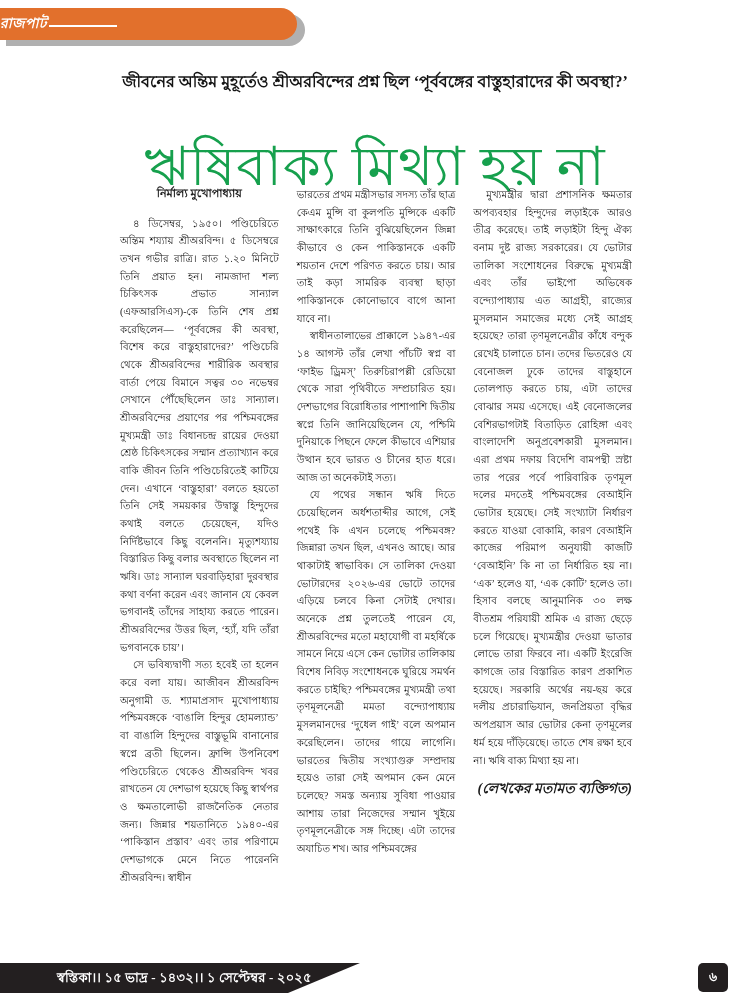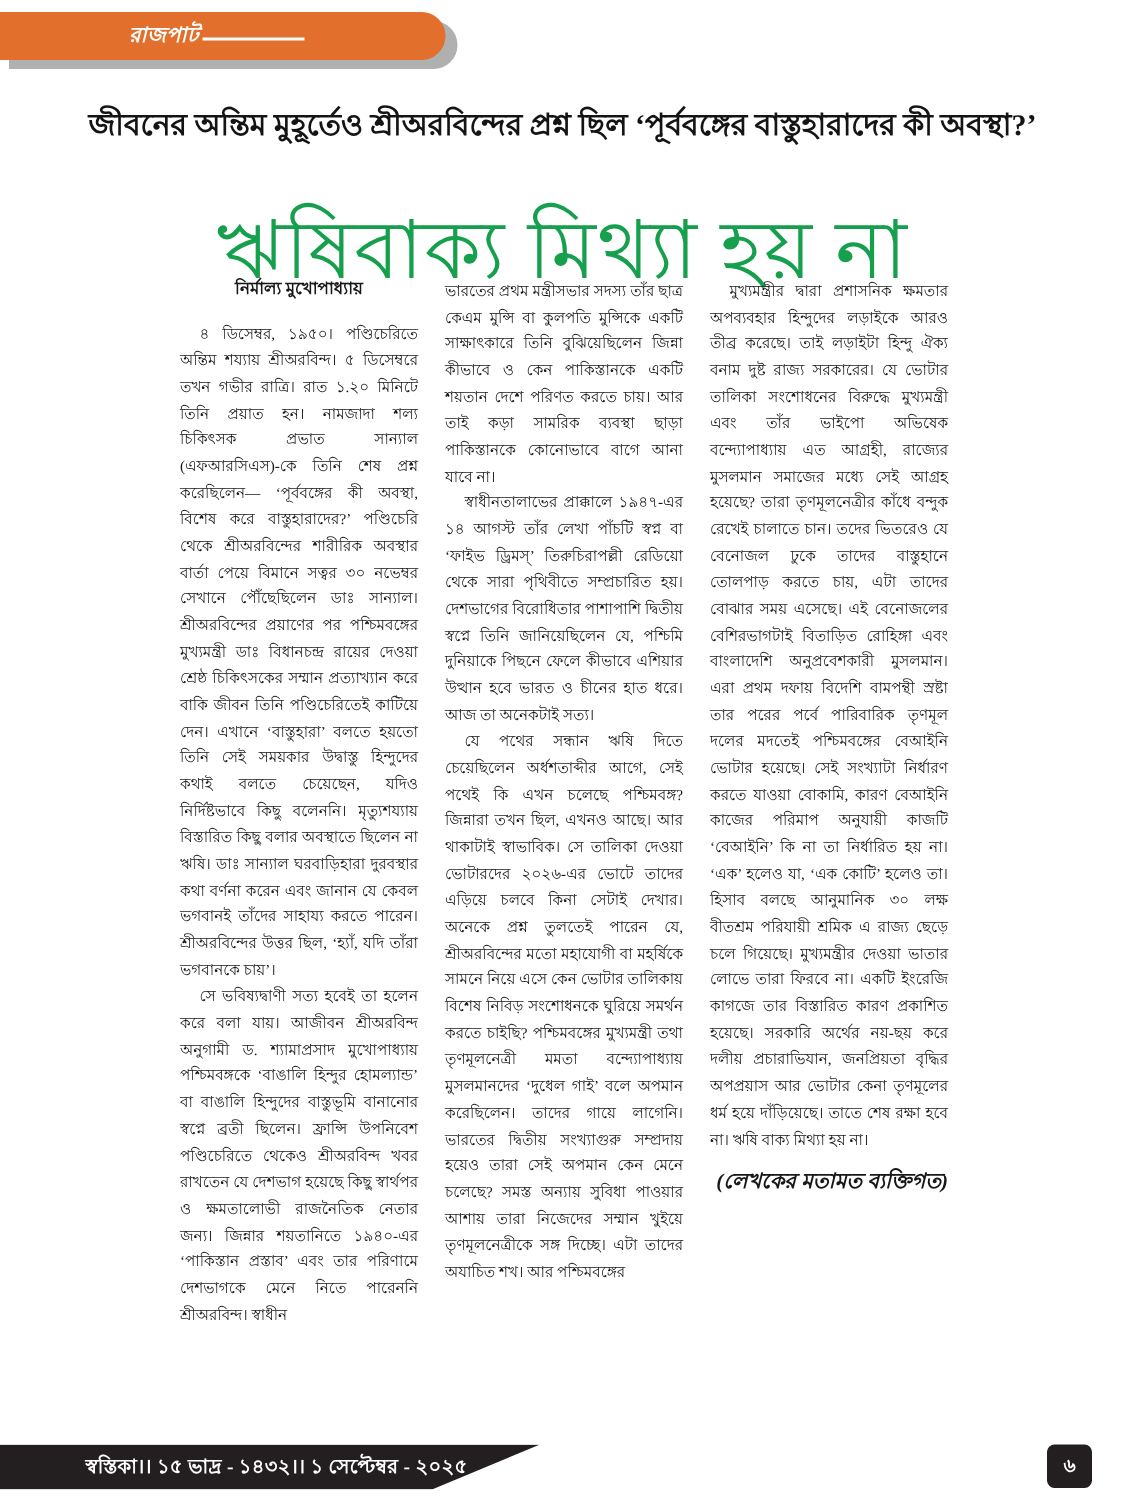--- a/index.html
+++ b/index.html
@@ -44,40 +44,39 @@
     border-radius: 0 18px 18px 0;
     display: flex;
     align-items: center;
   }
   .masthead-label {
     color: #ffffff;
     font-style: italic;
     font-weight: bold;
     font-size: 14px;
     letter-spacing: .3px;
-    margin-left: 86px;
     white-space: nowrap;
   }
   .masthead-rule {
     flex: 0 0 auto;
     height: 1.5px;
     width: 68px;
     background: #ffffff;
     margin-left: 2px;
     margin-top: 4px;
   }
 
   
   .kicker {
     position: absolute;
     left: 0;
     top: 72px;
     width: 750px;
     text-align: center;
-    font-size: 20px;
+    font-size: 16px;
     font-weight: bold;
     color: #141414;
     line-height: 1.25;
     padding: 0 18px;
     box-sizing: border-box;
     white-space: nowrap;
   }
   .headline {
     position: absolute;
     left: 0;

